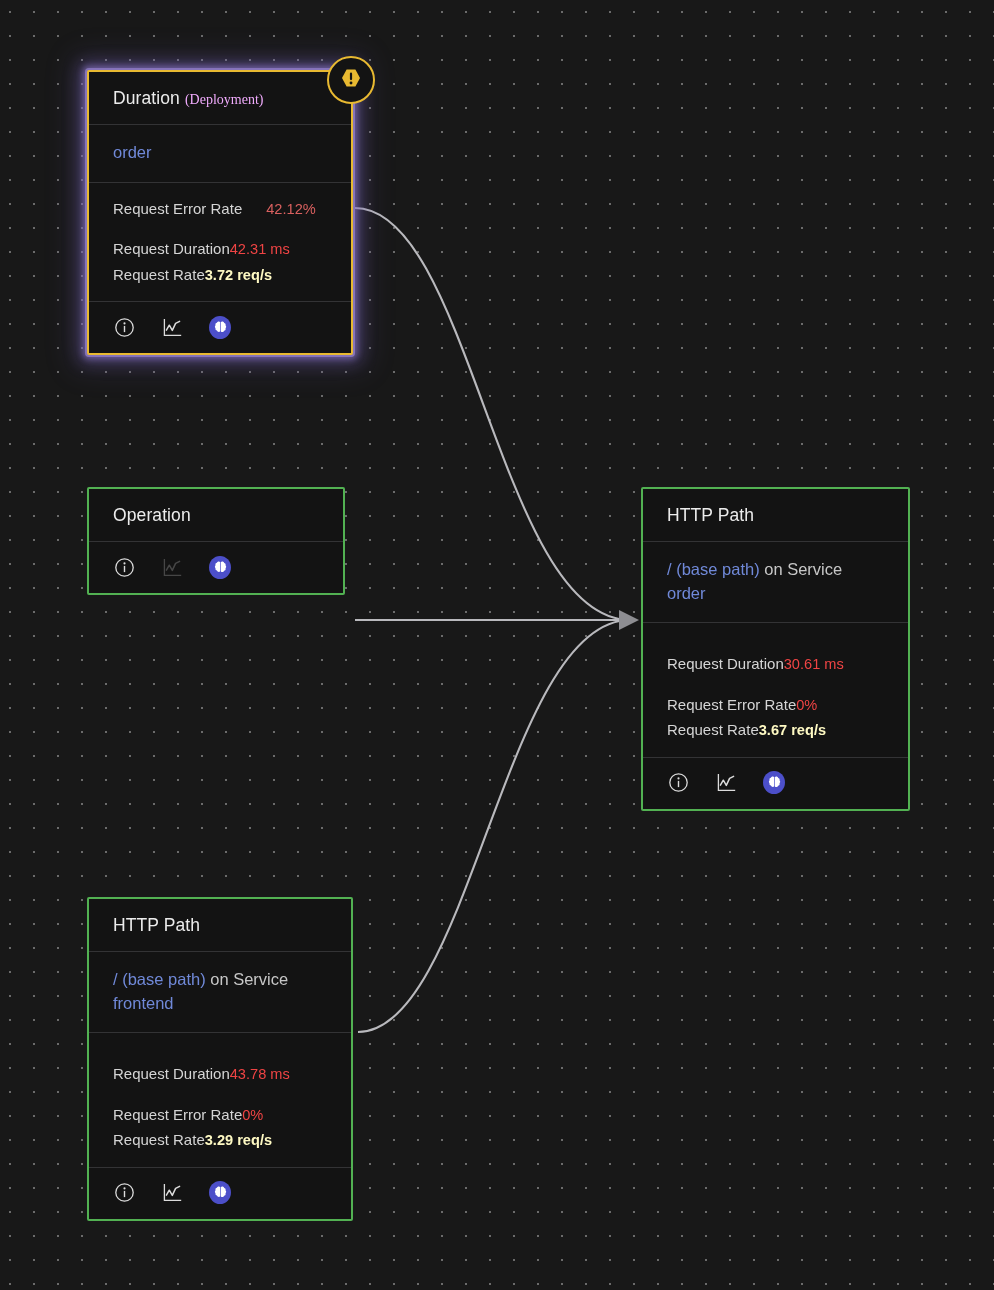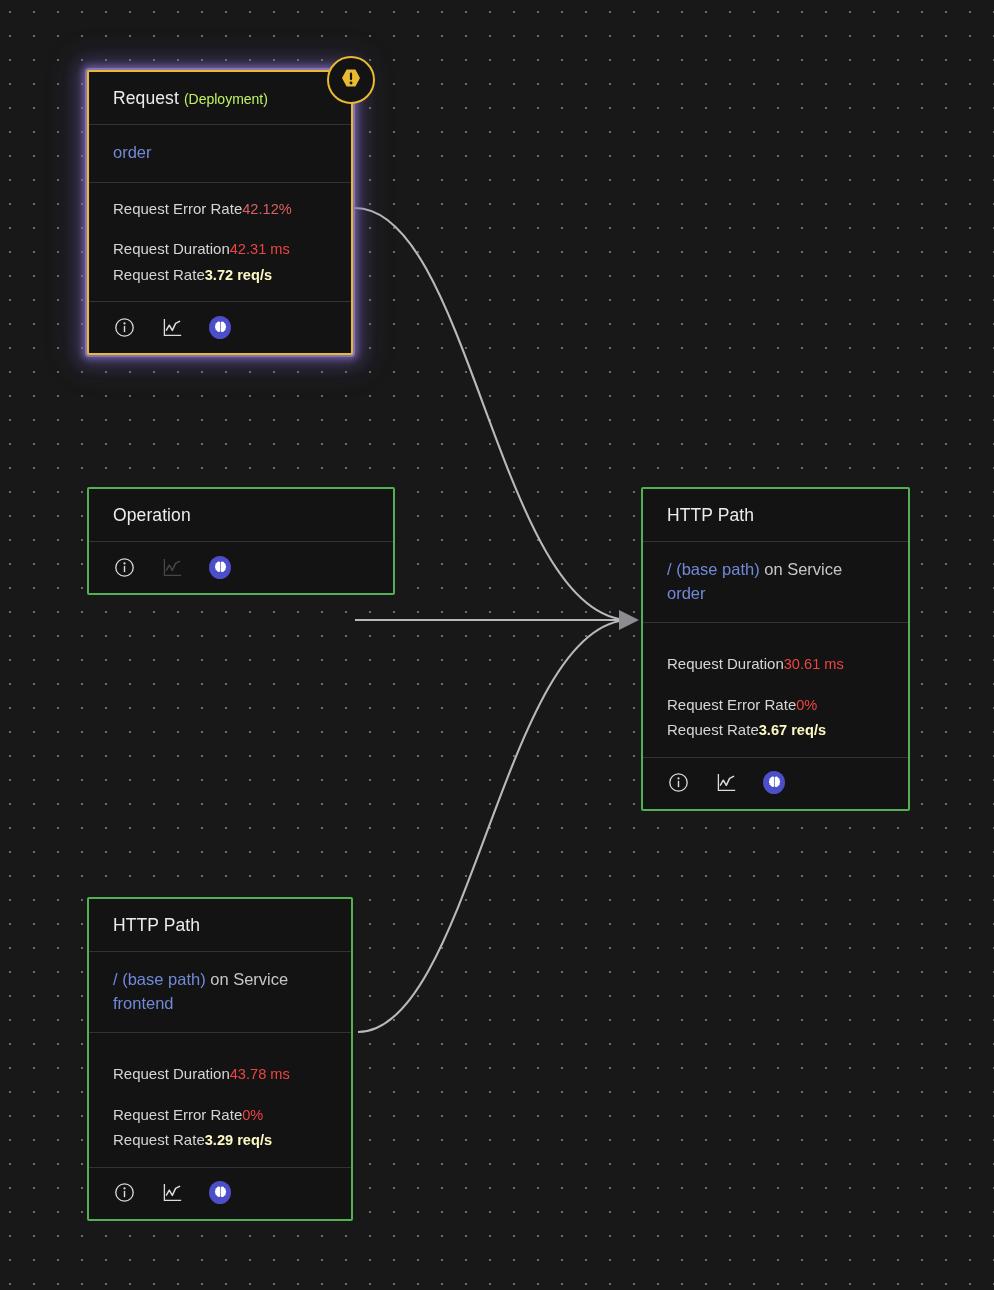--- a/index.html
+++ b/index.html
@@ -71,22 +71,23 @@
   .node-header {
     padding: 16px 24px 15px 24px;
   }
   .hdr-title {
     font-size: 17.5px;
     color: #ececec;
     letter-spacing: 0.1px;
   }
   .hdr-sub {
     font-size: 14px;
-    color: #bef264;
+    color: #f0abfc;
     margin-left: 5px;
+    font-family: Liberation Serif, serif;
   }
 
   
   .node-subject {
     padding: 16px 24px 17px 24px;
     font-size: 16.5px;
     line-height: 1.43;
     color: #c7c7c7;
   }
   .lnk { color: #7089d8; }
@@ -98,21 +99,21 @@
   .metric-row {
     display: flex;
     justify-content: flex-start;
     align-items: baseline;
     font-size: 15px;
     line-height: 1;
     padding: 5px 0;
   }
   .metric-label { color: #d5d5d5; }
   .metric-val { font-size: 14.6px; }
-  .val-red   { color: #d9605f; }
+  .val-red   { color: #d9605f; margin-left: 24px; }
   .val-green { color: #ef4444; margin-top: 16px; }
   .val-gray  { color: #fef9c3; font-weight: bold; }
 
   
   .node-actions {
     padding: 14px 24px 15px 24px;
     display: flex;
     align-items: center;
     gap: 26px;
   }
@@ -135,21 +136,21 @@
     width: 44px; height: 44px;
     border-radius: 50%;
     background: #131313;
     border: 2px solid #e8b931;
     display: flex; align-items: center; justify-content: center;
     z-index: 8;
   }
 
   
   #node-service   { left: 87px;  top: 70px;   width: 266px; }
-  #node-operation { left: 87px;  top: 487px;  width: 308px; }
+  #node-operation { left: 87px;  top: 487px;  width: 258px; }
   #node-httppath-frontend { left: 87px;  top: 897px;  width: 266px; }
   #node-httppath-order    { left: 641px; top: 487px;  width: 269px; }
   #warn-service   { left: 327px; top: 56px; }
 </style>
 </head>
 <body>
 
 <div id="canvas"></div>
 
 <svg id="edges" viewBox="0 0 994 1290">
@@ -157,21 +158,21 @@
   <path class="edge-path" d="M 355,208 C 470,208 500,620 630,620"></path>
 
   <path class="edge-path" d="M 355,620 L 630,620"></path>
 
   <path class="edge-path" d="M 358,1032 C 470,1032 505,620 630,620"></path>
   <polygon class="edge-arrow" points="639,620 619,610 619,630"></polygon>
 </svg>
 
 <div class="node selected" id="node-service">
   <div class="node-section node-header">
-    <span class="hdr-title">Request</span><span class="hdr-sub">(Deployment)</span>
+    <span class="hdr-title">Duration</span><span class="hdr-sub">(Deployment)</span>
   </div>
   <div class="node-section node-subject">
     <span class="lnk">order</span>
   </div>
   <div class="node-section node-metrics">
     <div class="metric-row">
       <span class="metric-label">Request Error Rate</span>
       <span class="metric-val val-red">42.12%</span>
     </div>
     <div class="metric-row">

